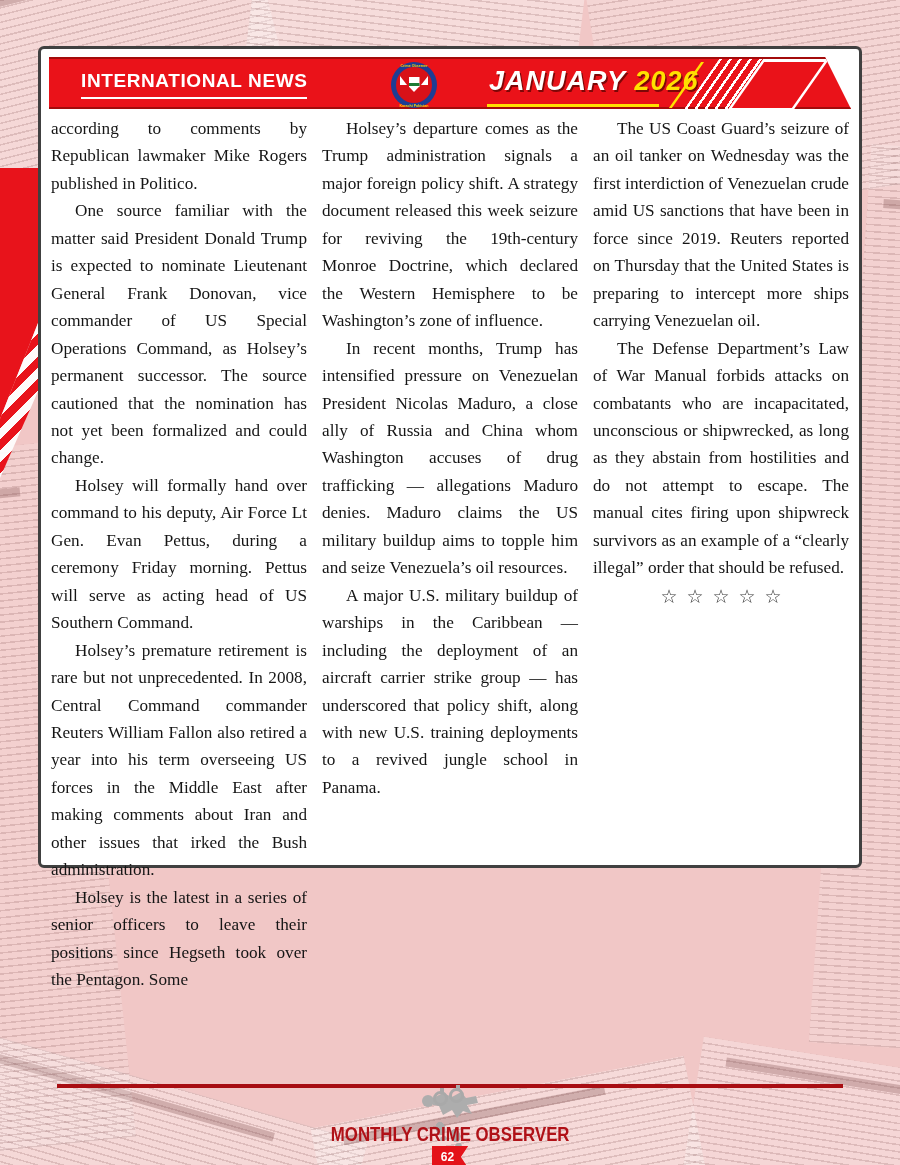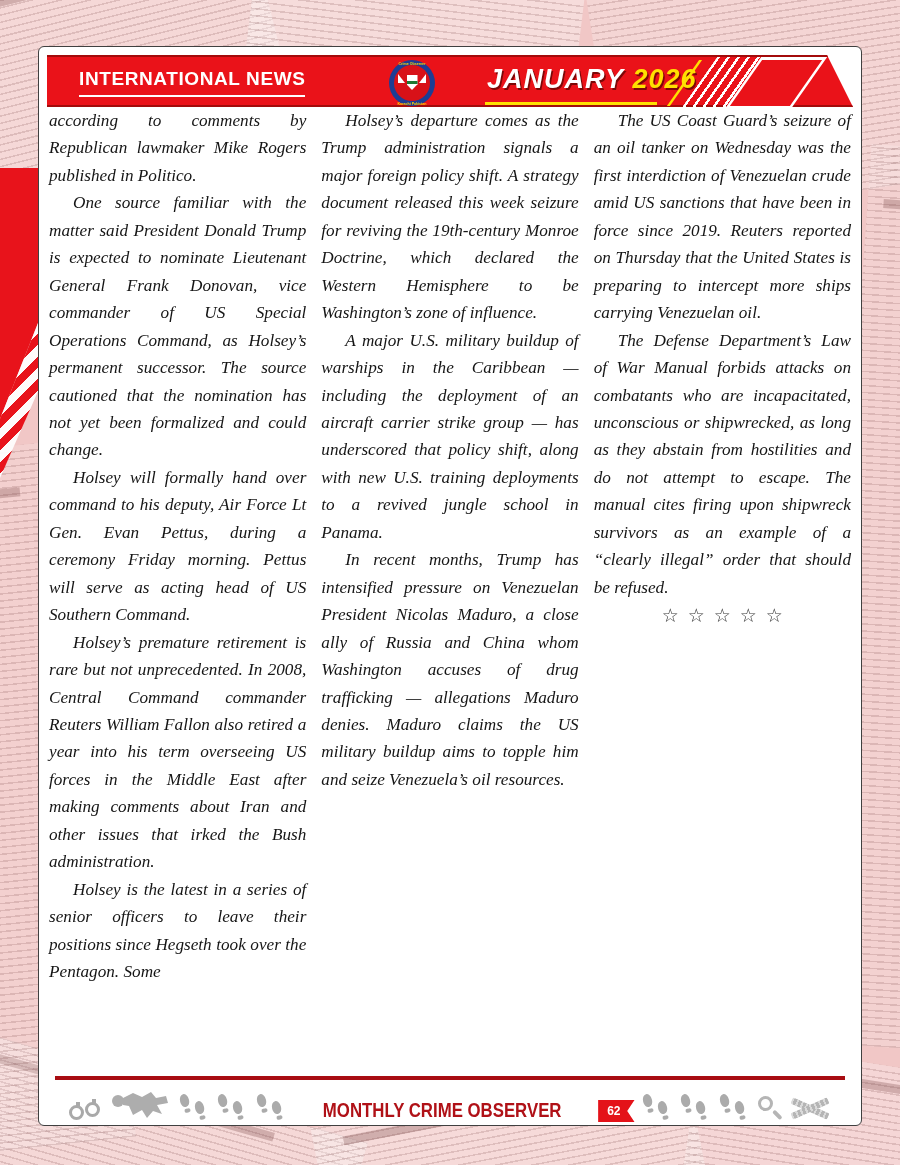--- a/index.html
+++ b/index.html
@@ -26,22 +26,22 @@
 
   
   .chevron { position:absolute; left:0; top:168px; width:38px; height:310px; }
   .chevron .solid { position:absolute; inset:0; background:#e8131b;
       clip-path:polygon(0 0, 100% 0, 100% 50%, 0 81%); }
   .chevron .stripes { position:absolute; inset:0;
       background:repeating-linear-gradient(135deg, #e8131b 0 8px, rgba(255,255,255,.92) 8px 16px);
       clip-path:polygon(0 81%, 100% 50%, 100% 72%, 0 100%); }
 
   
-  .box { position:absolute; left:38px; top:46px; width:824px; height:1080px;
-      background:#ffffff; border:1px solid #404040; border-radius:6px; padding:8px;
+  .box { position:absolute; left:38px; top:46px; width:824px; height:822px;
+      background:#ffffff; border:3px solid #404040; border-radius:6px; padding:8px;
   }
 
   
   .band { position:relative; height:52px; background:#ea1219;
       border-top:2px solid #a30b0b; border-bottom:2px solid #a30b0b;
       clip-path:polygon(0 0, calc(100% - 26px) 0, 100% 100%, 0 100%); }
   .intl-title { position:absolute; left:32px; top:11px; color:#fff;
       font-weight:bold; font-size:19px; letter-spacing:.6px;
       padding-bottom:5px; border-bottom:2px solid #fff; }
   .logo { position:absolute; left:342px; top:3px; width:46px; height:46px;
@@ -63,33 +63,33 @@
   .date-underline { position:absolute; left:438px; top:45px; width:172px; height:2.5px; background:#ffe000; }
   .yellow-slash { position:absolute; left:636px; top:3px; width:3px; height:46px;
       background:#ffe000; transform:skewX(-35deg); }
   .band-stripes { position:absolute; left:652px; top:0; width:72px; height:52px;
       transform:skewX(-35deg);
       background:repeating-linear-gradient(90deg, #fff 0 3px, transparent 3px 10px); }
   .end-cap { position:absolute; left:696px; top:0; width:66px; height:52px;
       background:#ea1219; border:3px solid #fff; transform:skewX(-35deg); }
 
   
-  .columns { display:flex; gap:15px; padding:0 2px; height:966px; overflow:hidden;font-style:italic; }
+  .columns { display:flex; gap:15px; margin-top:6px; padding:0 2px; height:966px; overflow:hidden; }
   .col { flex:1; }
   .col p { margin:0; text-indent:24px; text-align:justify;
       font-family:"Liberation Serif","DejaVu Serif",serif;
       font-size:17.2px; line-height:27.45px; color:#151515; }
   .col p.cont { text-indent:0; }
   .stars { text-align:center; font-size:19px; letter-spacing:9px; color:#333;
       margin-top:3px; text-indent:9px; font-family:"DejaVu Sans",sans-serif; }
 
   
   .rule { margin:3px 8px 0 8px; height:4px; background:#a80d12; }
-  .iconsrow { height:42px; display:flex; align-items:flex-end;
-      justify-content:space-between; padding:0 22px; }
+  .iconsrow { height:42px; display:flex; align-items:center;
+      justify-content:space-between; padding:0 22px;flex-direction:column; }
 
   .handcuffs { position:relative; width:34px; height:20px; }
   .handcuffs .cuff { position:absolute; width:15px; height:15px; border:3.5px solid #a9a9a9;
       border-radius:50%; top:3px; }
   .handcuffs .cuff.a { left:0; } .handcuffs .cuff.b { left:16px; top:0; }
   .handcuffs .cuff::before { content:""; position:absolute; left:4px; top:-6px; width:4px; height:5px; background:#a9a9a9; }
 
   .bodyoutline svg { display:block; }
 
   .fp-pair { position:relative; width:32px; height:28px; }
@@ -159,22 +159,22 @@
   <div class="columns">
     <div class="col">
       <p class="cont">according to comments by Republican lawmaker Mike Rogers published in Politico.</p>
       <p>One source familiar with the matter said President Donald Trump is expected to nominate Lieutenant General Frank Donovan, vice commander of US Special Operations Command, as Holsey’s permanent successor. The source cautioned that the nomination has not yet been formalized and could change.</p>
       <p>Holsey will formally hand over command to his deputy, Air Force Lt Gen. Evan Pettus, during a ceremony Friday morning. Pettus will serve as acting head of US Southern Command.</p>
       <p>Holsey’s premature retirement is rare but not unprecedented. In 2008, Central Command commander Reuters William Fallon also retired a year into his term overseeing US forces in the Middle East after making comments about Iran and other issues that irked the Bush administration.</p>
       <p>Holsey is the latest in a series of senior officers to leave their positions since Hegseth took over the Pentagon. Some</p>
     </div>
     <div class="col">
       <p>Holsey’s departure comes as the Trump administration signals a major foreign policy shift. A strategy document released this week seizure for reviving the 19th-century Monroe Doctrine, which declared the Western Hemisphere to be Washington’s zone of influence.</p>
+      <p>In recent months, Trump has intensified pressure on Venezuelan President Nicolas Maduro, a close ally of Russia and China whom Washington accuses of drug trafficking — allegations Maduro denies. Maduro claims the US military buildup aims to topple him and seize Venezuela’s oil resources.</p>
       <p>A major U.S. military buildup of warships in the Caribbean — including the deployment of an aircraft carrier strike group — has underscored that policy shift, along with new U.S. training deployments to a revived jungle school in Panama.</p>
-      <p>In recent months, Trump has intensified pressure on Venezuelan President Nicolas Maduro, a close ally of Russia and China whom Washington accuses of drug trafficking — allegations Maduro denies. Maduro claims the US military buildup aims to topple him and seize Venezuela’s oil resources.</p>
     </div>
     <div class="col">
       <p>The US Coast Guard’s seizure of an oil tanker on Wednesday was the first interdiction of Venezuelan crude amid US sanctions that have been in force since 2019. Reuters reported on Thursday that the United States is preparing to intercept more ships carrying Venezuelan oil.</p>
       <p>The Defense Department’s Law of War Manual forbids attacks on combatants who are incapacitated, unconscious or shipwrecked, as long as they abstain from hostilities and do not attempt to escape. The manual cites firing upon shipwreck survivors as an example of a “clearly illegal” order that should be refused.</p>
       <div class="stars">☆☆☆☆☆</div>
     </div>
   </div>
 
   <div class="rule"></div>
   <div class="iconsrow">

